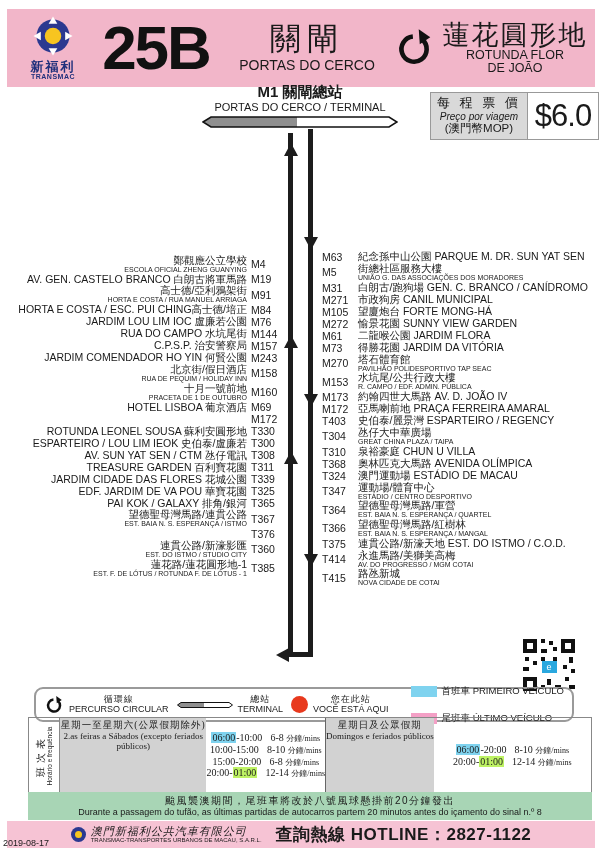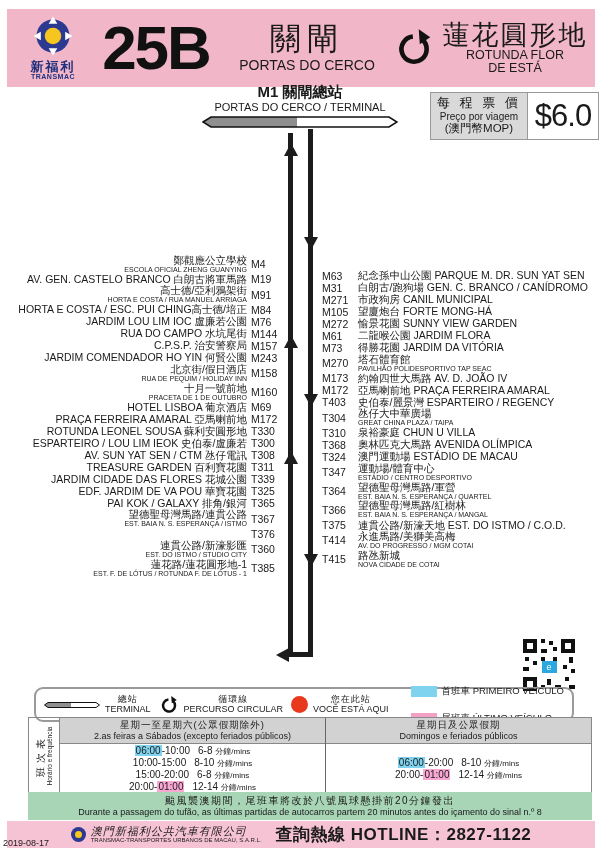--- a/index.html
+++ b/index.html
@@ -22,21 +22,21 @@
   .circ-arrow-big{width:42px;height:42px;margin:0 6px;}
   .dest-block{flex:1;text-align:center;line-height:1.05;}
   .dest-zh{font-size:27px;letter-spacing:2px;}
   .dest-pt{font-size:12.5px;}
   
   .fare{
     position:absolute;left:430px;top:92px;display:flex;border:1px solid #999;background:#fff;
   }
   .fare-desc{background:#d9d9d9;border-right:1px solid #999;padding:3px 6px;text-align:center;line-height:1.15;}
   .fare-zh{font-size:13px;letter-spacing:3px;}
-  .fare-pt{font-size:10px;}
+  .fare-pt{font-size:10px;font-style:italic;}
   .fare-cur{font-size:11.5px;}
   .fare-price{font-size:31px;align-self:center;padding:0 7px;letter-spacing:-1px;}
   
   .terminal-head{position:absolute;left:170px;top:84px;width:260px;text-align:center;line-height:1.1;}
   .terminal-zh{font-size:15px;font-weight:bold;}
   .terminal-pt{font-size:11px;}
   .terminal-bar{display:block;margin:3px auto 0;}
   
   .route-area{position:absolute;left:0;top:139px;width:602px;height:556px;}
   .rline{position:absolute;background:#1c1c1c;}
@@ -75,32 +75,32 @@
   .red-dot{width:17px;height:17px;border-radius:50%;background:#E8391D;}
   .leg-col{display:flex;flex-direction:column;gap:14px;margin-left:auto;}
   .swatch-row{display:flex;align-items:center;gap:5px;font-size:9.5px;}
   .swatch{width:26px;height:11px;}
   
   .timetable{position:absolute;left:28px;top:717px;right:10px;border:1px solid #888;display:flex;height:75px;}
   .vcell{flex:0 0 30px;position:relative;border-right:1px solid #888;}
   .vrot{position:absolute;top:50%;left:50%;transform:translate(-50%,-50%) rotate(-90deg);white-space:nowrap;text-align:center;line-height:1.1;}
   .vzh{font-size:10px;letter-spacing:4px;}
   .vpt{font-size:6.5px;}
-  .tcol{flex:1;display:flex;flex-direction:column;}
+  .tcol{flex:1;display:flex;flex-direction:row;font-family:Liberation Serif, serif;}
   .tcol.wk{border-right:1px solid #666;}
   .thead{background:#d2d2d2;text-align:center;line-height:1.15;padding:2px 0;border-bottom:1px solid #888;}
   .thead-zh{font-size:9.5px;letter-spacing:1px;}
   .thead-pt{font-size:9px;}
   .tbody{flex:1;display:flex;flex-direction:column;justify-content:center;padding:1px 0;}
   .trow{display:flex;justify-content:center;align-items:baseline;font-size:10px;line-height:1.18;gap:8px;}
   .trange{white-space:nowrap;}
   .tfreq{white-space:nowrap;}
   .tunit{font-size:8px;}
   .hl-first{background:#7FD3EF;padding:0 1px;}
-  .hl-last{background:#f9a8d4;padding:0 1px;}
+  .hl-last{background:#bef264;padding:0 1px;}
   
   .notice{
     position:absolute;left:28px;top:792px;right:10px;height:28px;background:#A8D5B5;
     text-align:center;display:flex;flex-direction:column;justify-content:center;line-height:1.2;
   }
   .notice-zh{font-size:10px;letter-spacing:1.5px;}
   .notice-pt{font-size:9px;}
   .footer{
     position:absolute;left:7px;top:821px;right:7px;height:27px;background:#F6C3D4;
     display:flex;align-items:center;justify-content:center;gap:14px;
@@ -137,21 +137,21 @@
     <div class="origin-zh">關閘</div>
     <div class="origin-pt">PORTAS DO CERCO</div>
   </div>
   <svg class="circ-arrow-big" viewBox="0 0 40 40">
     <path d="M18.9 9.1 A12 12 0 1 0 27.7 11.8" fill="none" stroke="#111" stroke-width="4.4"></path>
     <polygon points="24.5,2.2 35.5,9.8 25.5,16.5" fill="#111"></polygon>
   </svg>
   <div class="dest-block">
     <div class="dest-zh">蓮花圓形地</div>
     <div class="dest-pt">ROTUNDA FLOR</div>
-    <div class="dest-pt">DE ESTÁ</div>
+    <div class="dest-pt">DE JOÃO</div>
   </div>
 </div>
 
 <div class="fare">
   <div class="fare-desc">
     <div class="fare-zh">每 程 票 價</div>
     <div class="fare-pt">Preço por viagem</div>
     <div class="fare-cur">(澳門幣MOP)</div>
   </div>
   <div class="fare-price">$6.0</div>
@@ -216,21 +216,20 @@
       </div>
       <div class="stop-row">
         <div class="stop-name">十月一號前地<div class="stop-sub">PRACETA DE 1 DE OUTUBRO</div></div>
         <div class="stop-code">M160</div>
       </div>
       <div class="stop-row">
         <div class="stop-name">HOTEL LISBOA 葡京酒店</div>
         <div class="stop-code">M69</div>
       </div>
       <div class="stop-row">
-        <div class="stop-name">PRAÇA FERREIRA AMARAL 亞馬喇前地</div>
         <div class="stop-code">M172</div>
       </div>
       <div class="stop-row">
         <div class="stop-name">ROTUNDA LEONEL SOUSA 蘇利安圓形地</div>
         <div class="stop-code">T330</div>
       </div>
       <div class="stop-row">
         <div class="stop-name">ESPARTEIRO / LOU LIM IEOK 史伯泰/盧廉若</div>
         <div class="stop-code">T300</div>
       </div>
@@ -269,20 +268,24 @@
         <div class="stop-name">蓮花路/蓮花圓形地-1<div class="stop-sub">EST. F. DE LÓTUS / ROTUNDA F. DE LÓTUS - 1</div></div>
         <div class="stop-code">T385</div>
       </div>
     </div>
   <div class="stops stops-right" id="stops-right">
       <div class="stop-row">
         <div class="stop-code">M63</div>
         <div class="stop-name">紀念孫中山公園 PARQUE M. DR. SUN YAT SEN</div>
       </div>
       <div class="stop-row">
+        <div class="stop-code">M5</div>
+        <div class="stop-name">街總社區服務大樓<div class="stop-sub">UNIÃO G. DAS ASSOCIAÇÕES DOS MORADORES</div></div>
+      </div>
+      <div class="stop-row">
         <div class="stop-code">M31</div>
         <div class="stop-name">白朗古/跑狗場 GEN. C. BRANCO / CANÍDROMO</div>
       </div>
       <div class="stop-row">
         <div class="stop-code">M271</div>
         <div class="stop-name">市政狗房 CANIL MUNICIPAL</div>
       </div>
       <div class="stop-row">
         <div class="stop-code">M105</div>
         <div class="stop-name">望廈炮台 FORTE MONG-HÁ</div>
@@ -295,20 +298,24 @@
         <div class="stop-code">M61</div>
         <div class="stop-name">二龍喉公園 JARDIM FLORA</div>
       </div>
       <div class="stop-row">
         <div class="stop-code">M73</div>
         <div class="stop-name">得勝花園 JARDIM DA VITÓRIA</div>
       </div>
       <div class="stop-row">
         <div class="stop-code">M270</div>
         <div class="stop-name">塔石體育館<div class="stop-sub">PAVILHÃO POLIDESPORTIVO TAP SEAC</div></div>
+      </div>
+      <div class="stop-row">
+        <div class="stop-code">M153</div>
+        <div class="stop-name">水坑尾/公共行政大樓<div class="stop-sub">R. CAMPO / EDF. ADMIN. PÚBLICA</div></div>
       </div>
       <div class="stop-row">
         <div class="stop-code">M173</div>
         <div class="stop-name">約翰四世大馬路 AV. D. JOÃO IV</div>
       </div>
       <div class="stop-row">
         <div class="stop-code">M172</div>
         <div class="stop-name">亞馬喇前地 PRAÇA FERREIRA AMARAL</div>
       </div>
       <div class="stop-row">
@@ -386,37 +393,37 @@
       <rect x="6" y="6" width="6" height="6"></rect>
       <rect x="44" y="6" width="6" height="6"></rect>
       <rect x="6" y="44" width="6" height="6"></rect>
     </g>
   <rect x="21" y="24" width="15" height="12" fill="#2aa8df"></rect>
   <text x="28" y="33" font-size="9" fill="#fff" text-anchor="middle" font-family="Liberation Sans, sans-serif">e</text>
 </svg>
 
 <div class="legend">
   <div class="leg-item">
+    <svg width="20" height="20" viewBox="0 0 40 40">
+      <path d="M18.9 9.1 A12 12 0 1 0 27.7 11.8" fill="none" stroke="#111" stroke-width="5"></path>
+      <polygon points="24.5,2.2 35.5,9.8 25.5,16.5" fill="#111"></polygon>
+    </svg>
+    <div class="leg-txt">
+      <div class="leg-zh">循環線</div>
+      <div class="leg-pt">PERCURSO CIRCULAR</div>
+    </div>
+  </div>
+  <div class="leg-item">
     <svg width="56" height="10" viewBox="0 0 112 12">
       <polygon points="1,6 8,1 54,1 54,11 8,11" fill="#8f8f8f"></polygon>
       <polygon points="1,6 8,1 104,1 111,6 104,11 8,11" fill="none" stroke="#111" stroke-width="2"></polygon>
     </svg>
     <div class="leg-txt">
       <div class="leg-zh">總站</div>
       <div class="leg-pt">TERMINAL</div>
-    </div>
-  </div>
-  <div class="leg-item">
-    <svg width="20" height="20" viewBox="0 0 40 40">
-      <path d="M18.9 9.1 A12 12 0 1 0 27.7 11.8" fill="none" stroke="#111" stroke-width="5"></path>
-      <polygon points="24.5,2.2 35.5,9.8 25.5,16.5" fill="#111"></polygon>
-    </svg>
-    <div class="leg-txt">
-      <div class="leg-zh">循環線</div>
-      <div class="leg-pt">PERCURSO CIRCULAR</div>
     </div>
   </div>
   <div class="leg-item">
     <div class="red-dot"></div>
     <div class="leg-txt">
       <div class="leg-zh">您在此站</div>
       <div class="leg-pt">VOCÊ ESTÁ AQUI</div>
     </div>
   </div>
   <div class="leg-col">

